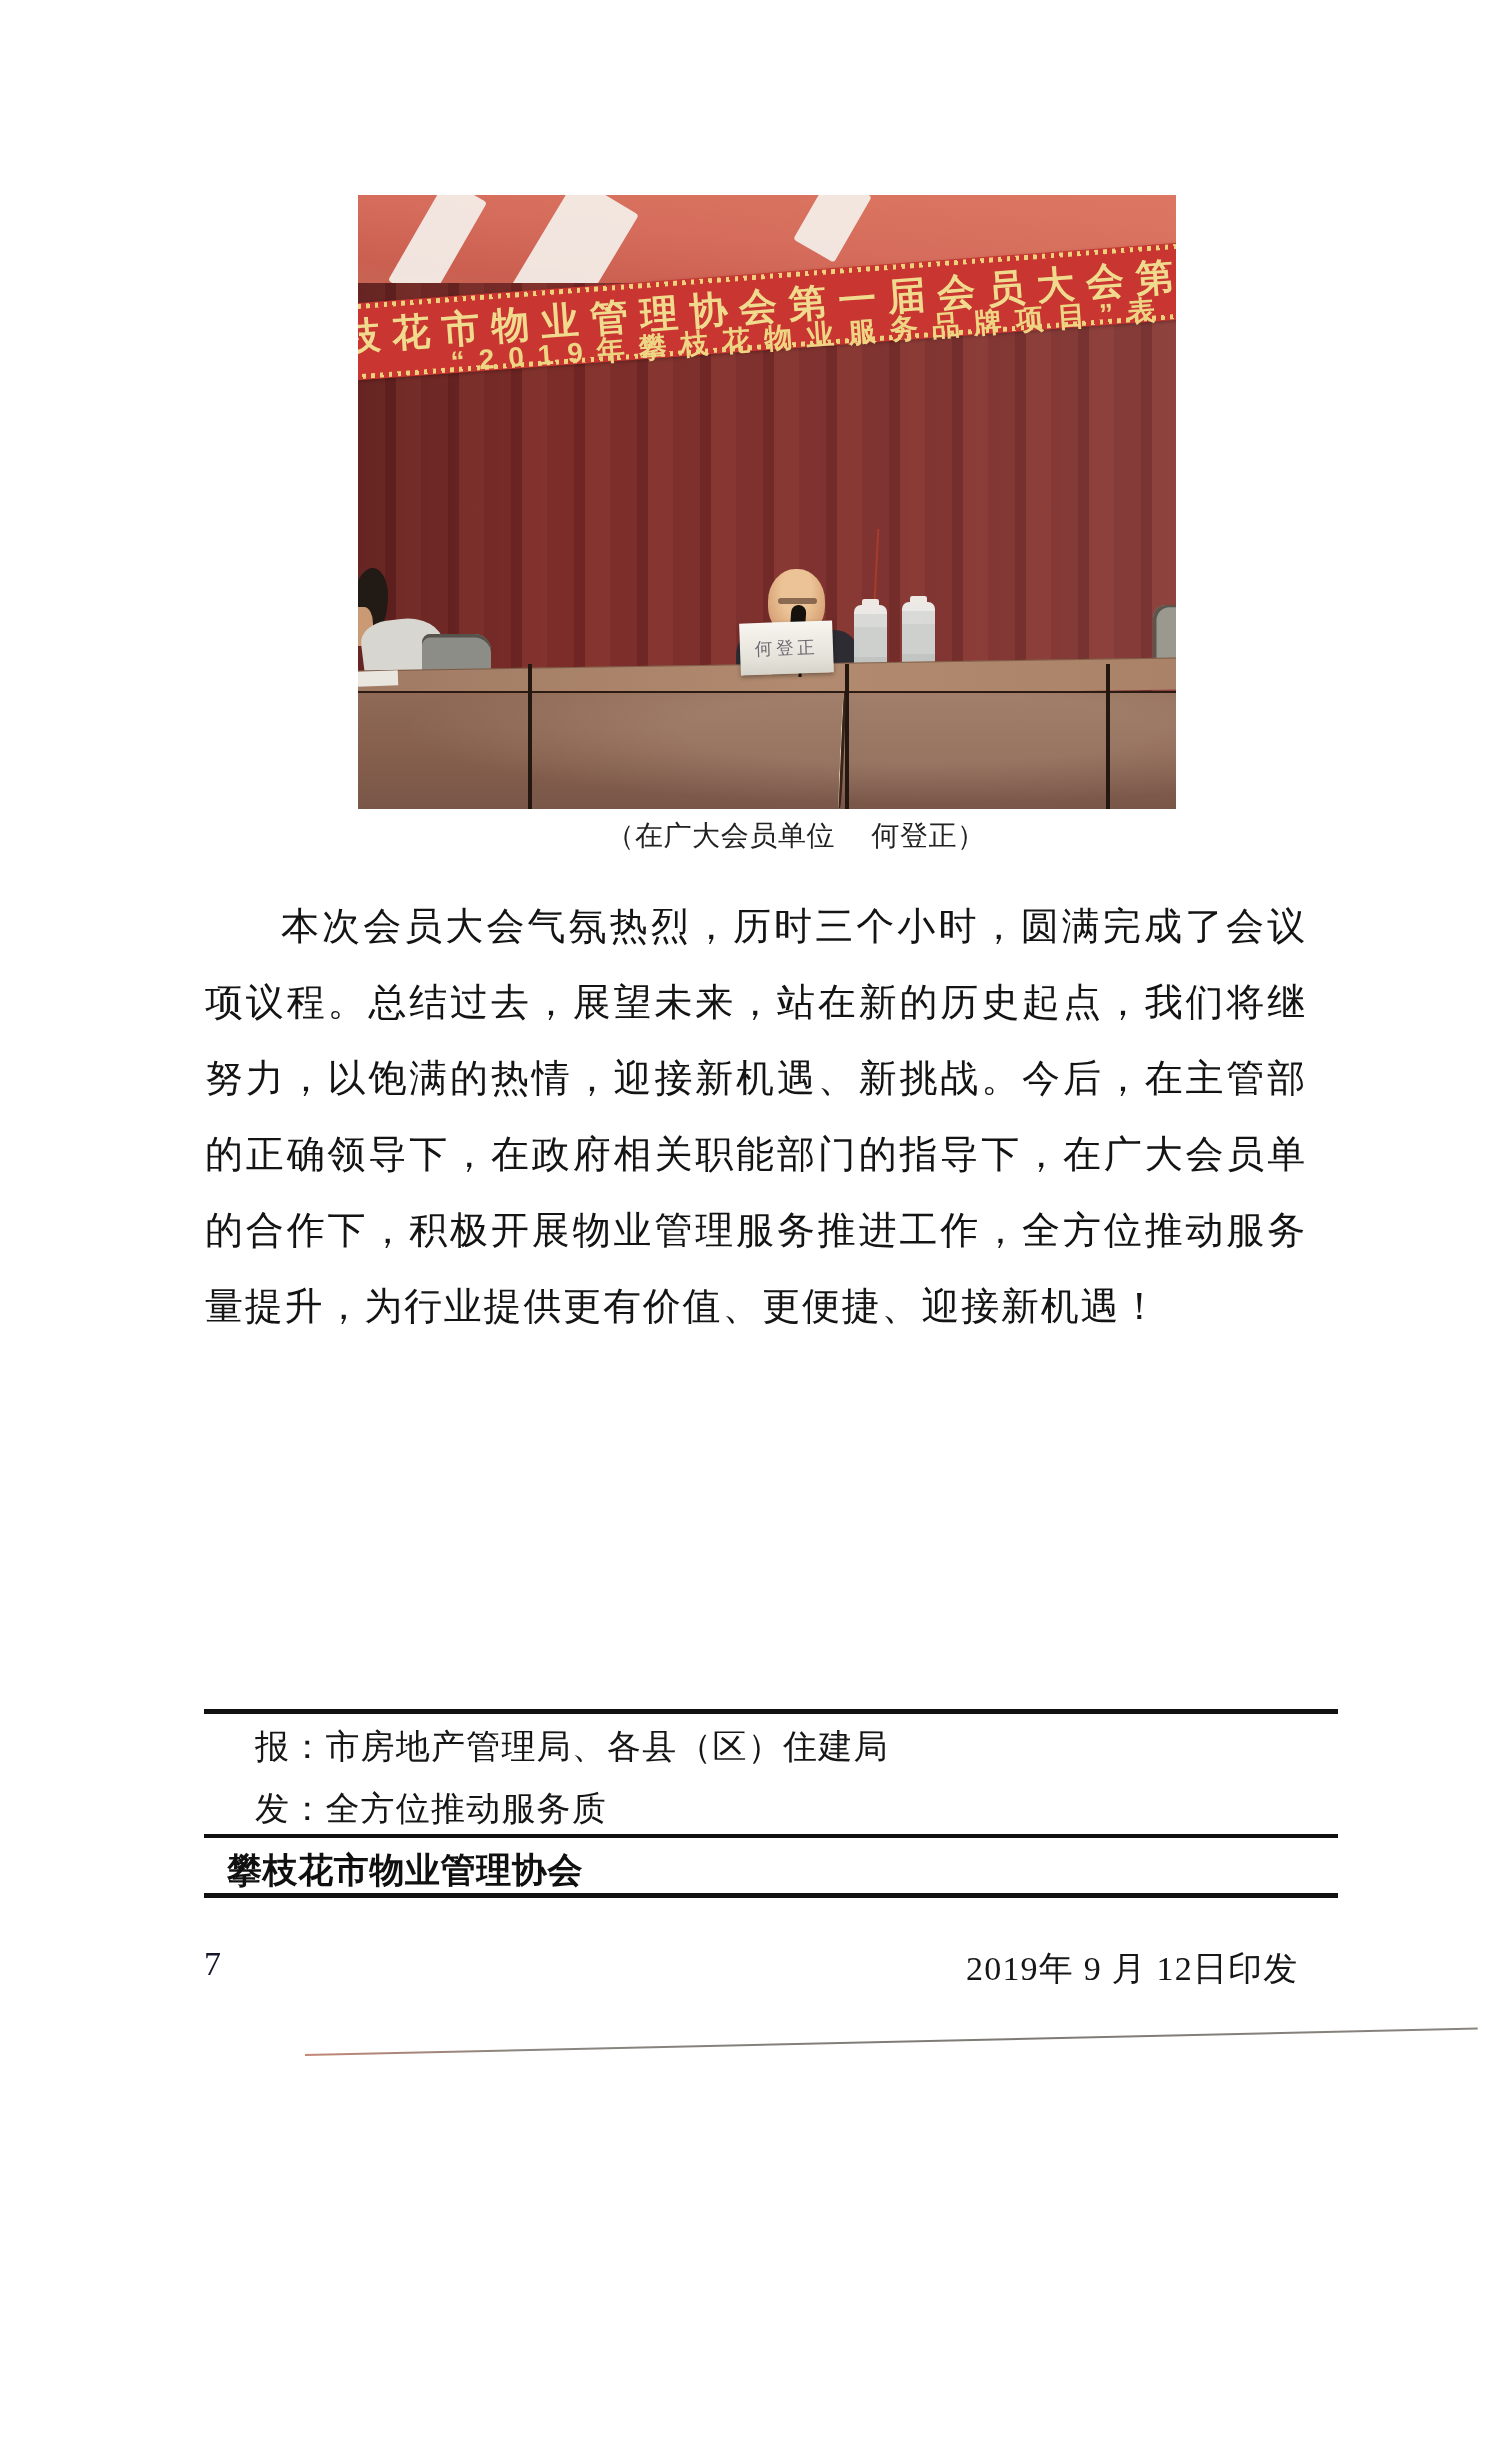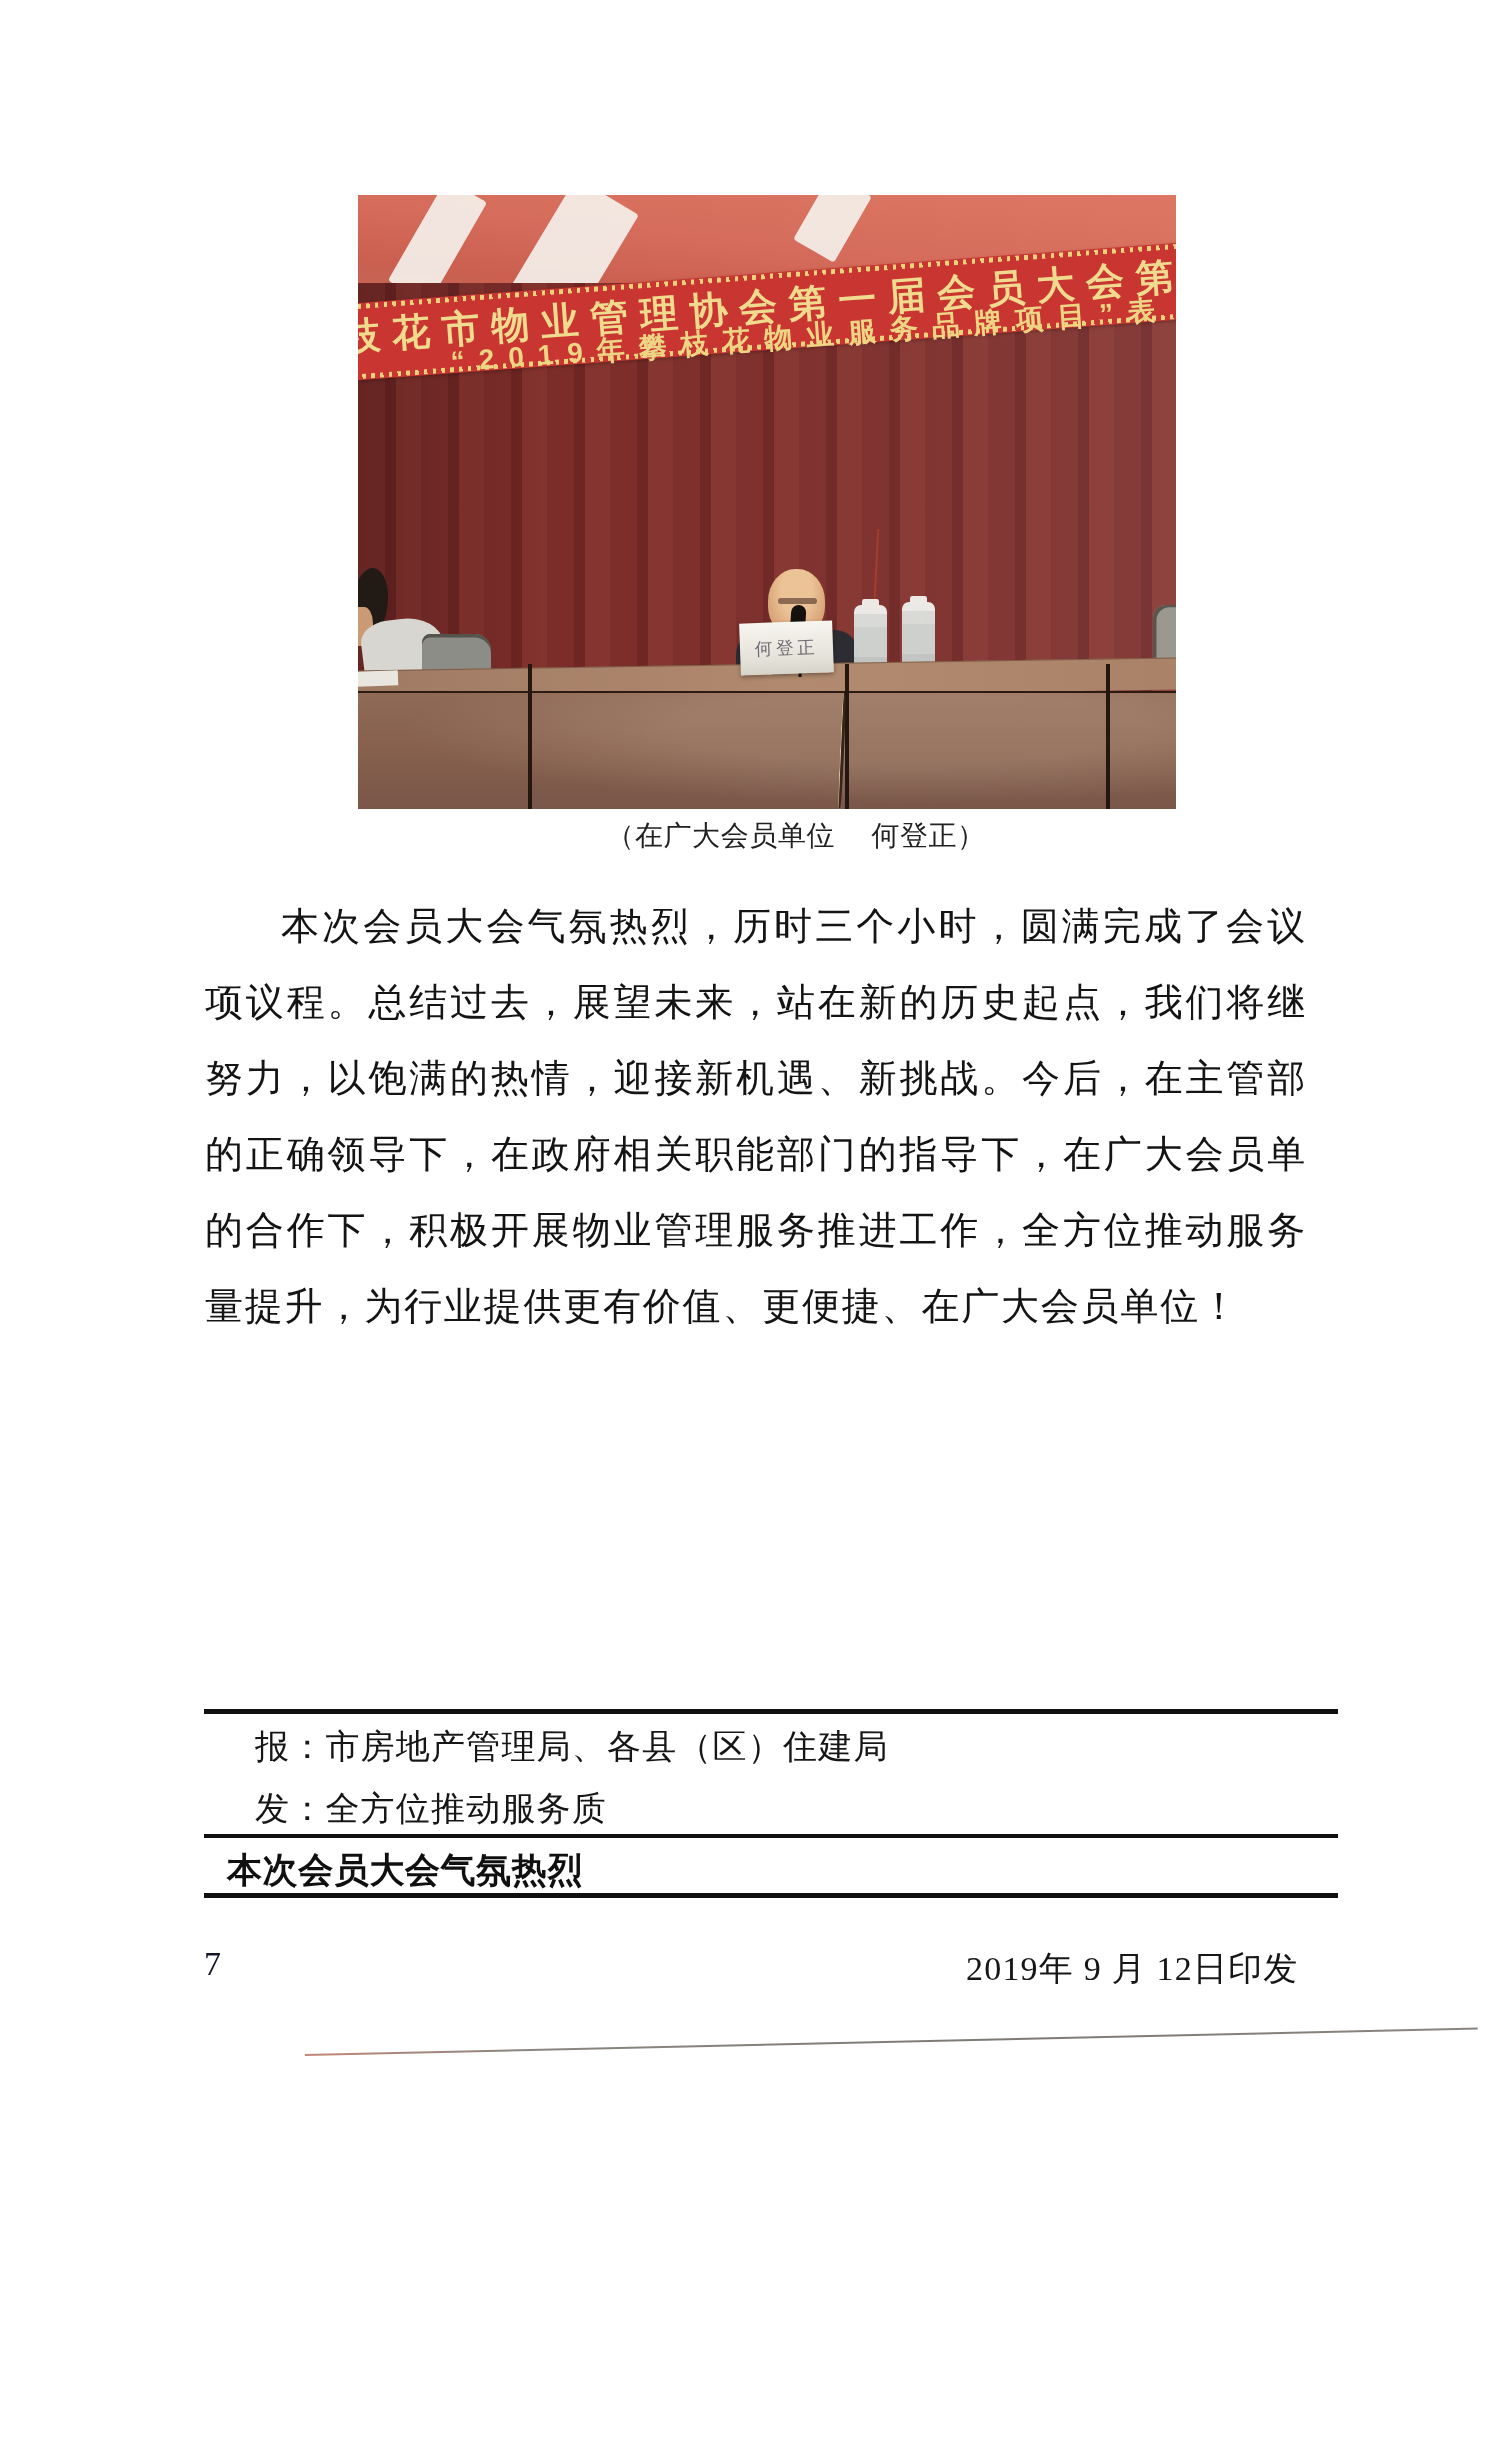--- a/index.html
+++ b/index.html
@@ -183,27 +183,27 @@
 </div>
 
 <div class="abs caption">（在广大会员单位　 何登正）</div>
 
 <div class="abs bodytext">
   <div class="line just first">本次会员大会气氛热烈，历时三个小时，圆满完成了会议各</div>
   <div class="line just">项议程。总结过去，展望未来，站在新的历史起点，我们将继续</div>
   <div class="line just">努力，以饱满的热情，迎接新机遇、新挑战。今后，在主管部门</div>
   <div class="line just">的正确领导下，在政府相关职能部门的指导下，在广大会员单位</div>
   <div class="line just">的合作下，积极开展物业管理服务推进工作，全方位推动服务质</div>
-  <div class="line">量提升，为行业提供更有价值、更便捷、在广大会员单位！</div>
+  <div class="line">量提升，为行业提供更有价值、更便捷、迎接新机遇！</div>
 </div>
 
 <div class="abs rule r1"></div>
 <div class="abs f-line f-report">报：市房地产管理局、各县（区）住建局</div>
 <div class="abs f-line f-issue">发：全方位推动服务质</div>
 <div class="abs rule r2"></div>
-<div class="abs f-org">本次会员大会气氛热烈</div>
+<div class="abs f-org">攀枝花市物业管理协会</div>
 <div class="abs f-date">2019年 9 月 12日印发</div>
 <div class="abs rule r3"></div>
 
 <div class="abs pagenum">7</div>
 
 <div class="abs artifact"></div>
 
 
 </body></html>

